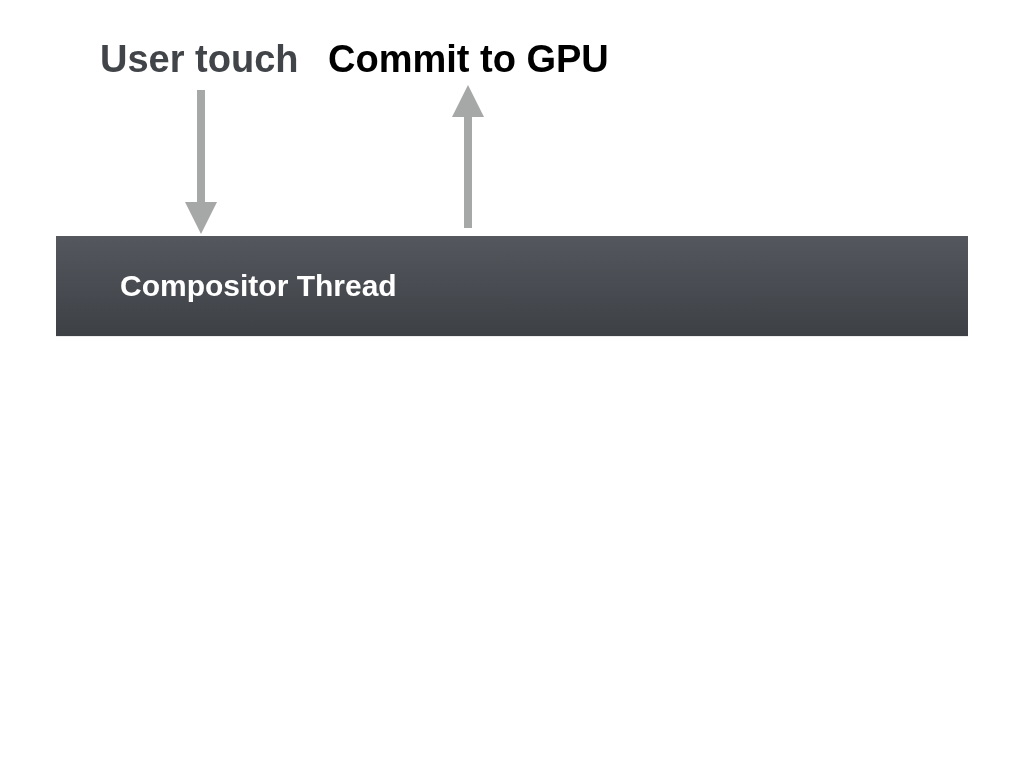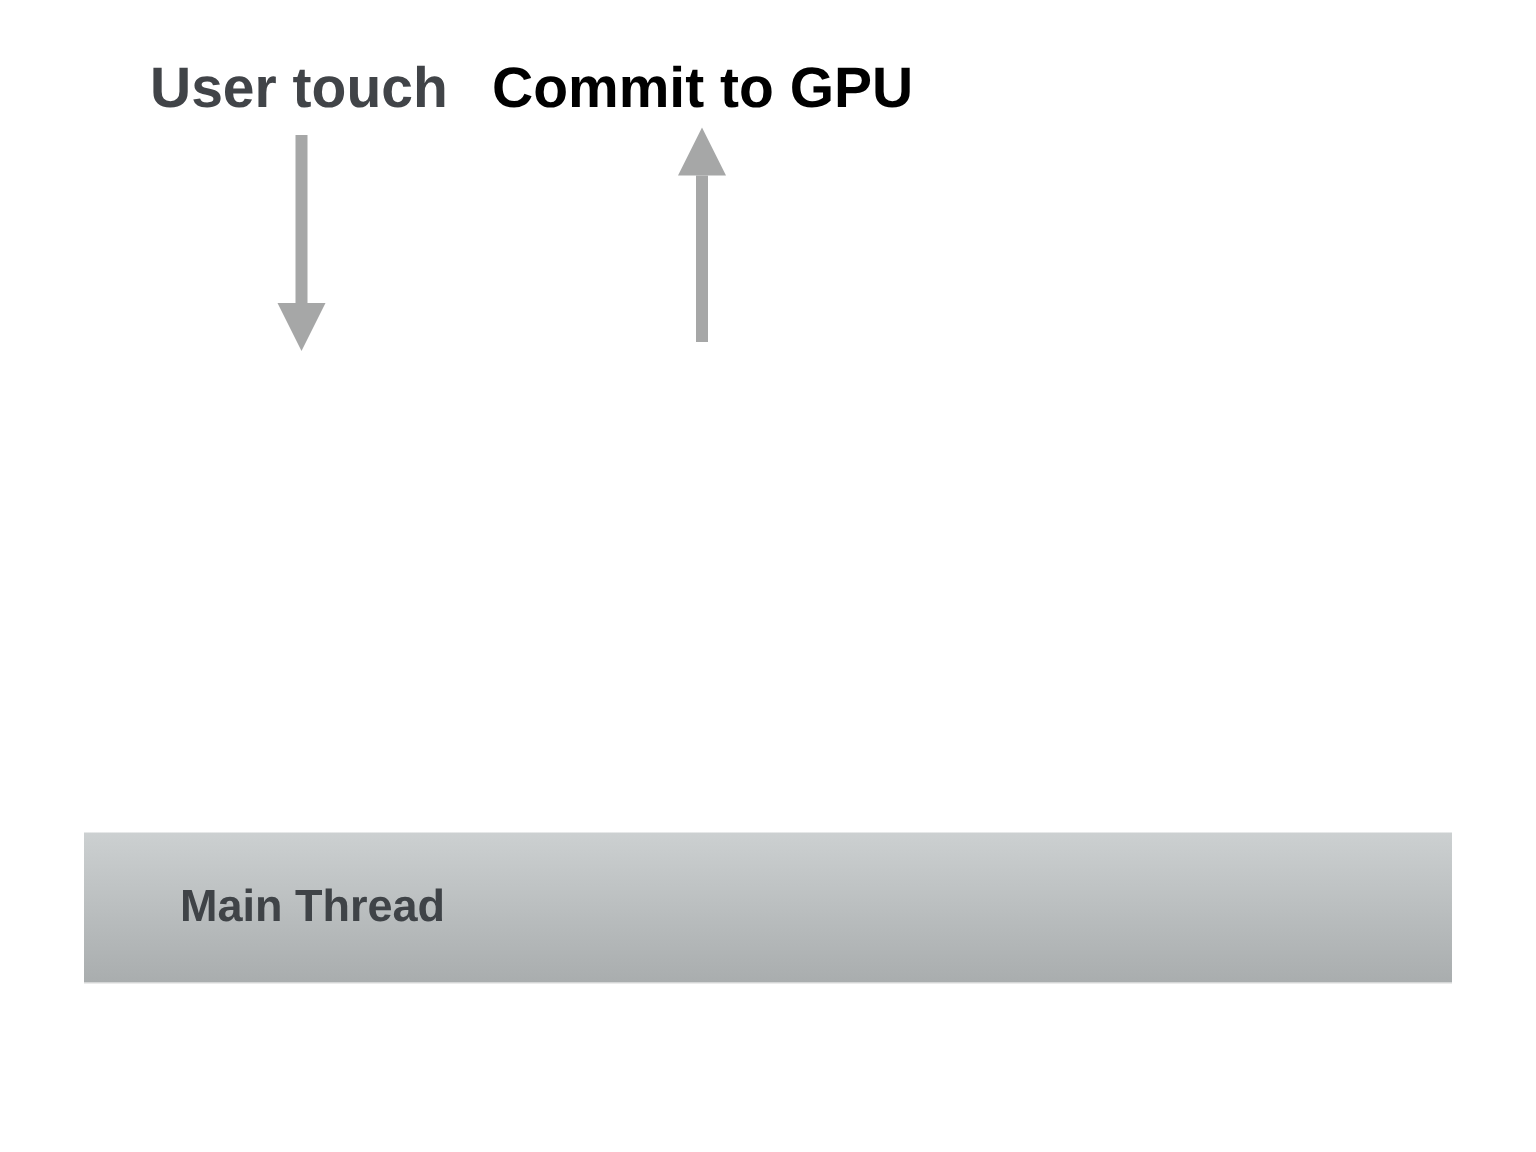--- a/index.html
+++ b/index.html
@@ -87,18 +87,18 @@
   <div class="arrow arrow-down">
     <div class="arrow-shaft" style="background: rgb(166, 167, 167);"></div>
     <div class="arrow-head-down" style="border-top-color: rgb(166, 167, 167);"></div>
   </div>
 
   <div class="arrow arrow-up">
     <div class="arrow-head-up" style="border-bottom-color: rgb(166, 167, 167);"></div>
     <div class="arrow-shaft" style="background: rgb(166, 167, 167);"></div>
   </div>
 
+  <div class="lane lane-compositor" style="background: linear-gradient(rgb(84, 87, 93), rgb(61, 64, 69)); color: rgb(255, 255, 255);">
+    <span class="lane-label">Compositor Thread</span>
+  </div>
 
-  <div class="lane lane-main" style="background: linear-gradient(rgb(204, 208, 209), rgb(169, 173, 174)); color: rgb(63, 67, 71);">
-    <span class="lane-label">Main Thread</span>
-  </div>
 
 </div>
 
 </body></html>

